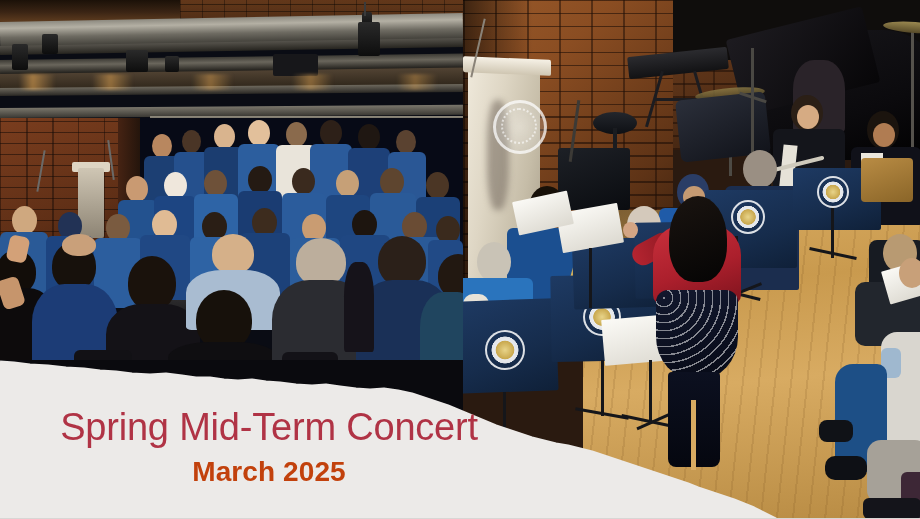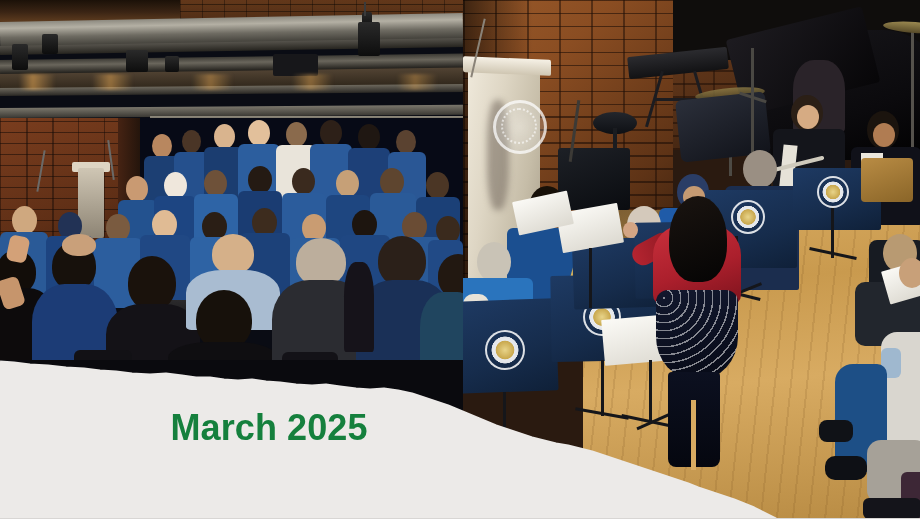--- a/index.html
+++ b/index.html
@@ -189,22 +189,22 @@
   
   #caption{
     position:absolute;left:0;top:405px;width:538px;
     text-align:center;
   }
   #title{
     font-size:38px;font-weight:400;letter-spacing:-.2px;
     color:#B03345;line-height:44px;margin:0;white-space:nowrap;
   }
   #subtitle{
-    font-size:36px;font-weight:700;letter-spacing:.1px;
-    color:#15803d;line-height:34px;margin:6px 0 0 0;
+    font-size:28px;font-weight:700;letter-spacing:.1px;
+    color:#c2410c;line-height:34px;margin:6px 0 0 0;
   }
 </style>
 </head>
 <body>
 
 <div id="poster">
 
   <div class="photo" id="photo-left">
     <div class="layer l-ceiling"></div>
     <div class="layer l-ceiling-brick"></div>
@@ -484,16 +484,17 @@
                L166,374 L182,376 L196,378 L210,378 L224,380 L238,381 L252,380 L266,382 L280,383
                L296,385 L312,386 L326,385 L340,387 L356,389 L370,390 L384,389 L398,391 L412,394
                L424,398 L436,402 L448,406 L460,411 L472,416 L484,421 L496,426 L508,430 L520,434
                L532,438 L544,441 L556,444 L568,446 L580,449 L592,452 L604,456 L616,460 L628,464
                L640,468 L652,472 L664,476 L676,480 L688,484 L698,488 L710,492 L722,496 L734,500
                L744,504 L754,508 L762,512 L770,516 L776,519" fill="none" stroke="#ECEAE8" stroke-width="3" stroke-linejoin="round"></path>
     </svg>
   </div>
 
   <div id="caption">
+    <div id="title">Spring Mid-Term Concert</div>
     <div id="subtitle">March 2025</div>
   </div>
 
 </div>
 
 </body></html>

